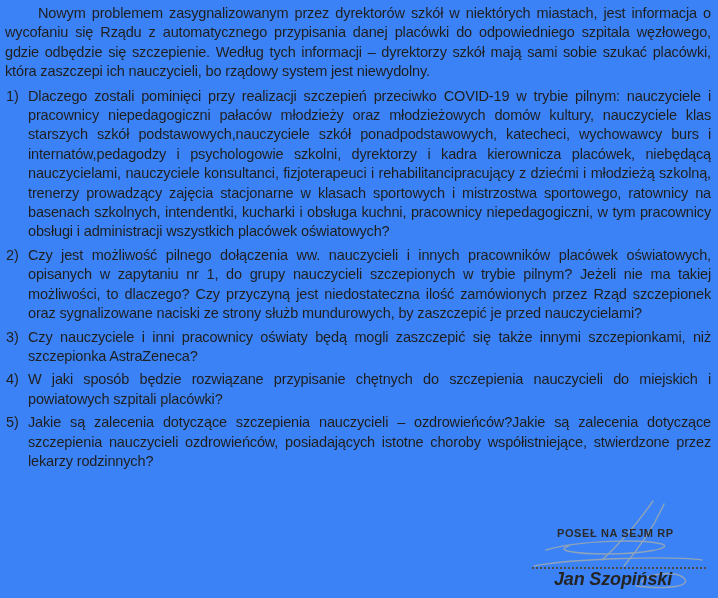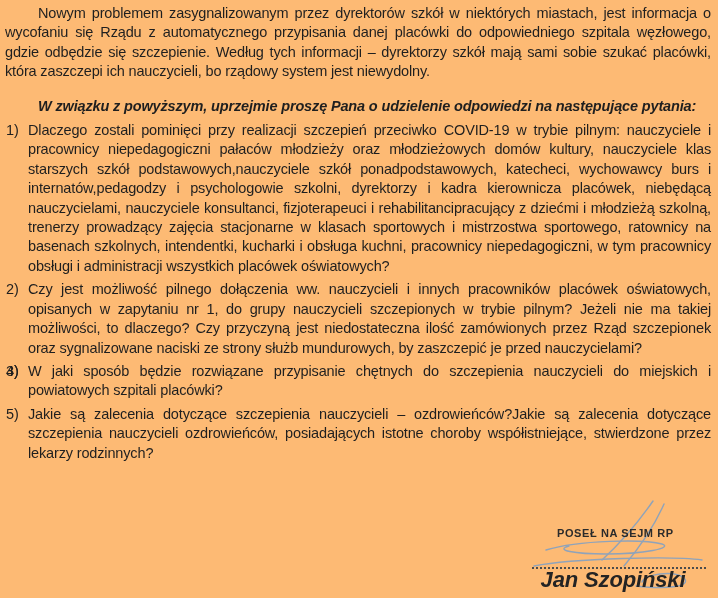--- a/index.html
+++ b/index.html
@@ -1,21 +1,21 @@
 <!DOCTYPE html>
 <html lang="pl"><head>
 <meta charset="utf-8">
 <style>
   html, body { margin: 0; padding: 0; background: #ffffff; }
   .page {
     position: relative;
     width: 718px;
     height: 598px;
     box-sizing: border-box;
-    background: #fdba74;
+    background: #3b82f6;
     padding: 4px 7px 8px 5px;
     font-family: "Liberation Sans", sans-serif;
     font-size: 14.5px;
     line-height: 19.4px;
     letter-spacing: -0.15px;
     color: #1f1f1f;
     overflow: hidden;
   }
   .intro {
     text-align: justify;
@@ -74,40 +74,39 @@
     width: 174px;
     height: 0;
     border-top: 2px dotted #4c4c4c;
   }
   .sig-name {
     position: absolute;
     left: 0;
     top: 72px;
     width: 178px;
     text-align: center;
-    font-size: 22px;
+    font-size: 18px;
     font-weight: bold;
     font-style: italic;
     color: #242424;
     white-space: nowrap;
   }
 </style>
 </head>
 <body>
 
 <div class="page">
 
   <p class="intro">Nowym problemem zasygnalizowanym przez dyrektorów szkół w niektórych miastach, jest informacja o wycofaniu się Rządu z automatycznego przypisania danej placówki do odpowiedniego szpitala węzłowego, gdzie odbędzie się szczepienie. Według tych informacji – dyrektorzy szkół mają sami sobie szukać placówki, która zaszczepi ich nauczycieli, bo rządowy system jest niewydolny.</p>
 
-  <p class="request-line">W związku z powyższym, uprzejmie proszę Pana o udzielenie odpowiedzi na następujące pytania:</p>
 
   <div class="questions">
       <div class="question"><span class="q-num">1)</span><span>Dlaczego zostali pominięci przy realizacji szczepień przeciwko COVID-19 w trybie pilnym: nauczyciele i pracownicy niepedagogiczni pałaców młodzieży oraz młodzieżowych domów kultury, nauczyciele klas starszych szkół podstawowych,nauczyciele szkół ponadpodstawowych, katecheci, wychowawcy burs i internatów,pedagodzy i psychologowie szkolni, dyrektorzy i kadra kierownicza placówek, niebędącą nauczycielami, nauczyciele konsultanci, fizjoterapeuci i rehabilitancipracujący z dziećmi i młodzieżą szkolną, trenerzy prowadzący zajęcia stacjonarne w klasach sportowych i mistrzostwa sportowego, ratownicy na basenach szkolnych, intendentki, kucharki i obsługa kuchni, pracownicy niepedagogiczni, w tym pracownicy obsługi i administracji wszystkich placówek oświatowych?</span></div>
       <div class="question"><span class="q-num">2)</span><span>Czy jest możliwość pilnego dołączenia ww. nauczycieli i innych pracowników placówek oświatowych, opisanych w zapytaniu nr 1, do grupy nauczycieli szczepionych w trybie pilnym? Jeżeli nie ma takiej możliwości, to dlaczego? Czy przyczyną jest niedostateczna ilość zamówionych przez Rząd szczepionek oraz sygnalizowane naciski ze strony służb mundurowych, by zaszczepić je przed nauczycielami?</span></div>
-      <div class="question"><span class="q-num">3)</span></div>
+      <div class="question"><span class="q-num">3)</span><span>Czy nauczyciele i inni pracownicy oświaty będą mogli zaszczepić się także innymi szczepionkami, niż szczepionka AstraZeneca?</span></div>
       <div class="question"><span class="q-num">4)</span><span>W jaki sposób będzie rozwiązane przypisanie chętnych do szczepienia nauczycieli do miejskich i powiatowych szpitali placówki?</span></div>
       <div class="question"><span class="q-num">5)</span><span>Jakie są zalecenia dotyczące szczepienia nauczycieli – ozdrowieńców?Jakie są zalecenia dotyczące szczepienia nauczycieli ozdrowieńców, posiadających istotne choroby współistniejące, stwierdzone przez lekarzy rodzinnych?</span></div>
     </div>
 
   <div class="signature-block">
     <svg class="sig-scribble" viewBox="0 0 190 98" xmlns="http://www.w3.org/2000/svg">
       <g fill="none" stroke-width="1.4" stroke-linecap="round" stroke="#8fa3ba">
         <path d="M129 3 C 120 16, 104 38, 78 62"></path>
         <path d="M140 6 C 133 22, 120 44, 100 68"></path>
         <path d="M22 52 C 55 42, 120 41, 138 46 C 150 50, 120 56, 82 56 C 50 56, 30 52, 45 48"></path>

